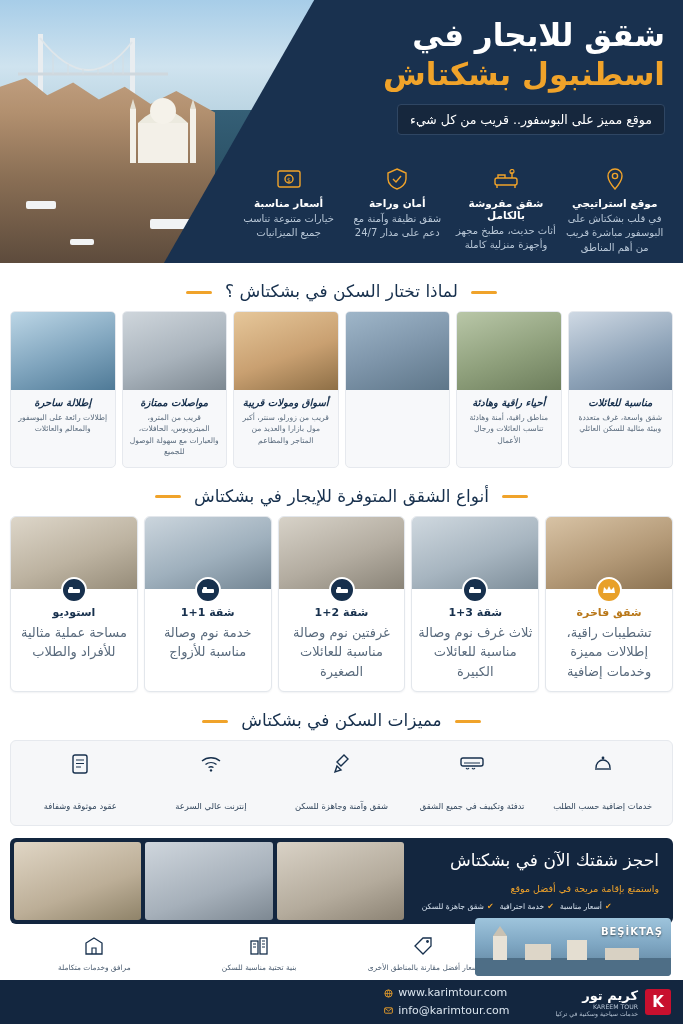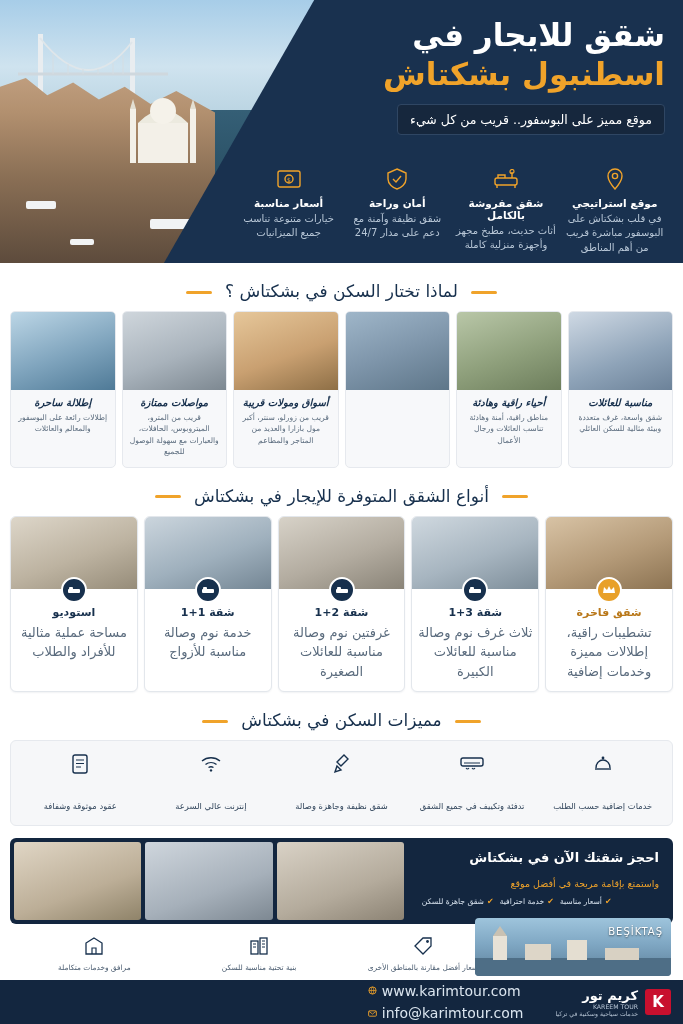--- a/index.html
+++ b/index.html
@@ -108,54 +108,54 @@
   
   .feat-wrap{ margin:0 10px; background:#f6f7f9; border:1px solid #e6e9ee; border-radius:6px; padding:10px 4px 12px;
     display:flex; }
   .feat{ flex:1; text-align:center; }
   .feat .ico{ height:26px; display:flex; align-items:center; justify-content:center; color:#17304d;}
   .feat .t{ font-size:8.4px; color:#32465c; line-height:1.5; margin-top:23px;}
 
   
   .cta{ margin:12px 10px 0; background:#13263f; border-radius:6px; display:flex; overflow:hidden; height:86px;}
   .cta-left{ flex:0 0 40%; padding:12px 14px; text-align:right;}
-  .cta-h{ color:#ffffff; font-size:13px; font-weight:bold;}
+  .cta-h{ color:#ffffff; font-size:17px; font-weight:normal;}
   .cta-s{ color:#f0a32a; font-size:9.5px; margin-top:13px;}
   .cta-pills{ margin-top:8px; display:flex; flex-direction:row-reverse; gap:6px; }
   .pill{ color:#d7e2ee; font-size:7.6px; display:flex; align-items:center; gap:3px;}
   .pill .chk{ color:#f0a32a; font-size:8px;}
   .cta-right{ flex:1; display:flex; gap:4px; padding:4px;}
   .cta-img{ flex:1; border-radius:3px;}
 
   
   .bottom-row{ display:flex; padding:10px 12px 6px; }
   .bi{ flex:1; text-align:center;}
   .bi .ico{ height:24px; display:flex; align-items:center; justify-content:center; color:#17304d;}
   .bi .t{ font-size:7.4px; color:#4a5c70; line-height:1.5; margin-top:4px;}
   .beskt{
     position:absolute; right:12px; bottom:48px; width:196px; height:58px; border-radius:4px; overflow:hidden;
   }
   .beskt .label{
-    position:absolute; right:8px; top:8px; color:#fff; font-size:10px; font-weight:normal; letter-spacing:1px;
+    position:absolute; right:8px; top:8px; color:#fff; font-size:10px; font-weight:bold; letter-spacing:1px;
     text-shadow:0 1px 2px rgba(0,0,0,.6);
   }
 
   
   .footer{
     position:absolute; left:0; bottom:0; width:100%; height:44px; background:#13263f; color:#e8eef5;
     display:flex; align-items:center; padding:0 12px; gap:10px;
   }
   .brand{ display:flex; align-items:center; gap:7px; flex:0 0 auto;}
   .brand .mark{
     width:26px; height:26px; background:#c8102e; color:#fff; border-radius:3px;
     display:flex; align-items:center; justify-content:center; font-weight:bold; font-size:15px;
   }
   .brand .bn{ font-size:13px; font-weight:bold; color:#ffffff;}
   .brand .bs{ font-size:6.2px; color:#b8c6d6;}
-  .f-contact{ flex:0 0 auto; font-size:14px; line-height:1.6; color:#dbe5ef; margin-right:22px;text-align:center;}
+  .f-contact{ flex:0 0 auto; font-size:11px; line-height:1.6; color:#dbe5ef; margin-right:36px;text-align:center;}
   .f-contact div{ display:flex; align-items:center; gap:5px; direction:ltr;}
   .f-note{ flex:1; text-align:left; font-size:8.4px; line-height:1.6; color:#dbe5ef;}
   svg{ display:block; }
 </style>
 </head>
 <body>
 
 <div class="page">
 
   <div class="hero">
@@ -390,21 +390,21 @@
       </div>
       <div class="t">تدفئة وتكييف في جميع الشقق</div>
     </div>
     <div class="feat">
       <div class="ico">
         <svg width="18" height="20" viewBox="0 0 18 20">
             <path d="M11 1 l4 4 l-7 7 l-4 -4 Z" fill="none" stroke="#17304d" stroke-width="1.4"></path>
             <path d="M4 12 l-2 6 l6 -2 Z" fill="none" stroke="#17304d" stroke-width="1.4"></path>
           </svg>
       </div>
-      <div class="t">شقق نظيفة وجاهزة وصالة</div>
+      <div class="t">شقق وآمنة وجاهزة للسكن</div>
     </div>
     <div class="feat">
       <div class="ico">
         <svg width="22" height="16" viewBox="0 0 22 16">
             <path d="M2 5 A14 14 0 0 1 20 5" fill="none" stroke="#17304d" stroke-width="1.4"></path>
             <path d="M5.5 8.5 A9 9 0 0 1 16.5 8.5" fill="none" stroke="#17304d" stroke-width="1.4"></path>
             <path d="M8.5 11.5 A5 5 0 0 1 13.5 11.5" fill="none" stroke="#17304d" stroke-width="1.4"></path>
             <circle cx="11" cy="14.4" r="1.2" fill="#17304d"></circle>
           </svg>
       </div>

